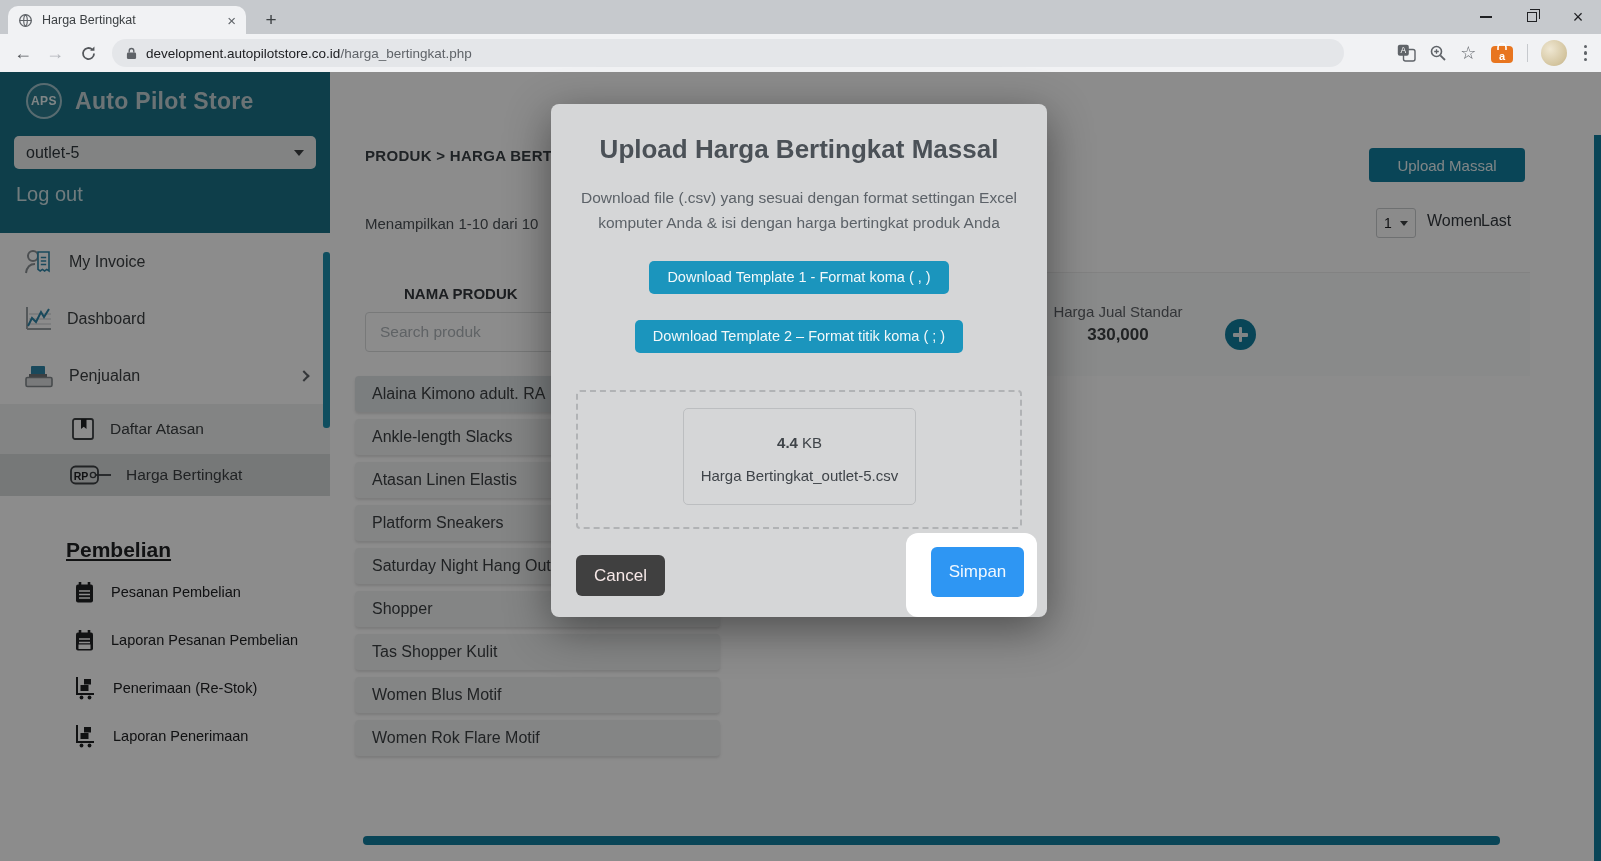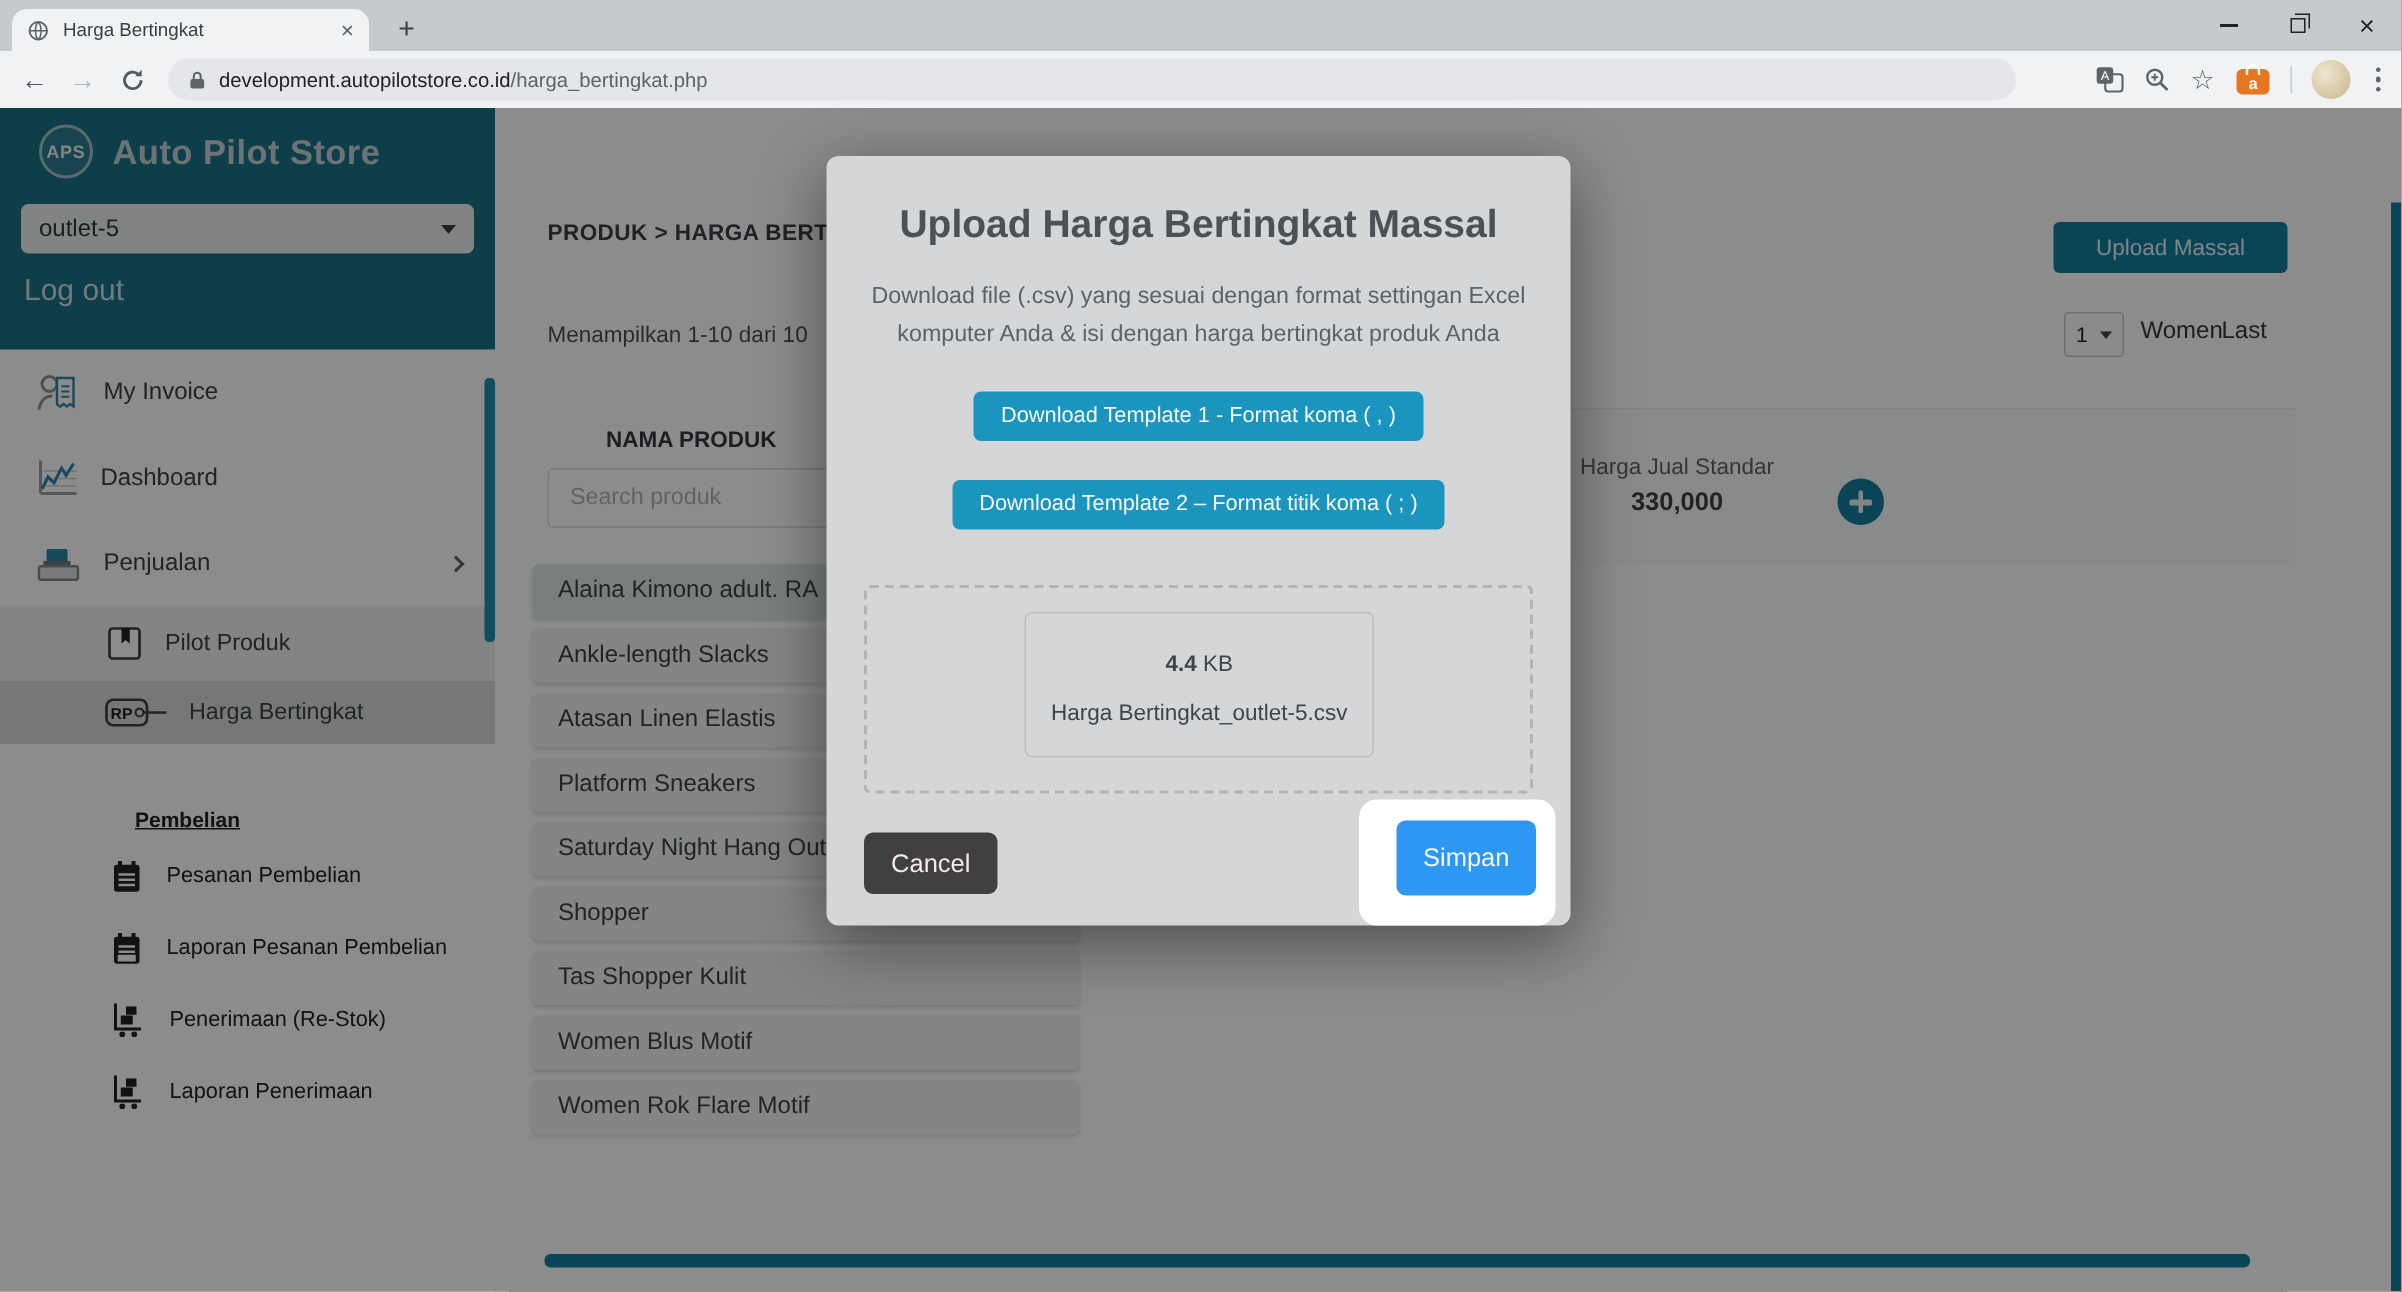--- a/index.html
+++ b/index.html
@@ -62,21 +62,21 @@
   .mitem { height:57px; display:flex; align-items:center; gap:15px; padding:0 22px 0 24px; }
   .mitem .lbl { font-size:16px; color:#3c4043; flex:1; }
   .mitem.produk { height:58px; background:#e3e5e6; }
   .subitem { display:flex; align-items:center; gap:14px; padding-left:70px; }
   .subitem .lbl { font-size:15.5px; color:#3c4043; }
   .sub-daftar { height:50px; background:#eef0f0; }
   .sub-harga { height:42px; background:#d7dadb; }
   .chev { width:8px; height:8px; border-right:2px solid #5f6368; border-bottom:2px solid #5f6368; }
   .chev.right { transform:rotate(-45deg); }
   .chev.down { transform:rotate(45deg); }
-  .section-head { margin:42px 0 6px 90px; font-size:14px; font-weight:bold; color:#202124;
+  .section-head { margin:42px 0 6px 66px; font-size:21px; font-weight:bold; color:#202124;
                   text-decoration:underline; }
   .pitem { height:48px; display:flex; align-items:center; gap:16px; padding-left:74px; }
   .pitem .lbl { font-size:14.5px; color:#202124; }
   .side-scroll { position:absolute; right:0; top:180px; width:7px; height:176px; background:#1d8fae; border-radius:3px; }
 
   
   .main { position:absolute; left:330px; top:0; width:1271px; height:789px; }
   .breadcrumb { position:absolute; left:35px; top:75px; font-size:15px; font-weight:bold;
                 color:#3a4045; letter-spacing:.3px; }
   .upload-massal { position:absolute; left:1039px; top:76px; width:156px; height:34px;
@@ -271,21 +271,21 @@
       </div>
 
 
       <div class="subitem sub-daftar">
         <span style="display:flex;">
           <svg width="26" height="26" viewBox="0 0 26 26">
               <rect x="3" y="3" width="20" height="20" rx="2" fill="#fff" stroke="#3c4043" stroke-width="1.8"></rect>
               <path d="M11 3h5.5v10l-2.75-2.3L11 13z" fill="#202124"></path>
             </svg>
         </span>
-        <span class="lbl">Pilot Produk</span>
+        <span class="lbl">Daftar Atasan</span>
       </div>
 
       <div class="subitem sub-harga">
         <span style="display:flex;">
           <svg width="42" height="21" viewBox="0 0 42 21">
               <rect x="1" y="1.5" width="27" height="17" rx="4.5" fill="none" stroke="#3c4043" stroke-width="1.8"></rect>
               <text x="11" y="14.5" font-size="10.5" font-weight="bold" fill="#202124" text-anchor="middle" font-family="Liberation Sans, sans-serif">RP</text>
               <circle cx="23" cy="10" r="2.6" fill="none" stroke="#3c4043" stroke-width="1.4"></circle>
               <path d="M26 10h15" stroke="#3c4043" stroke-width="1.8"></path>
             </svg>

